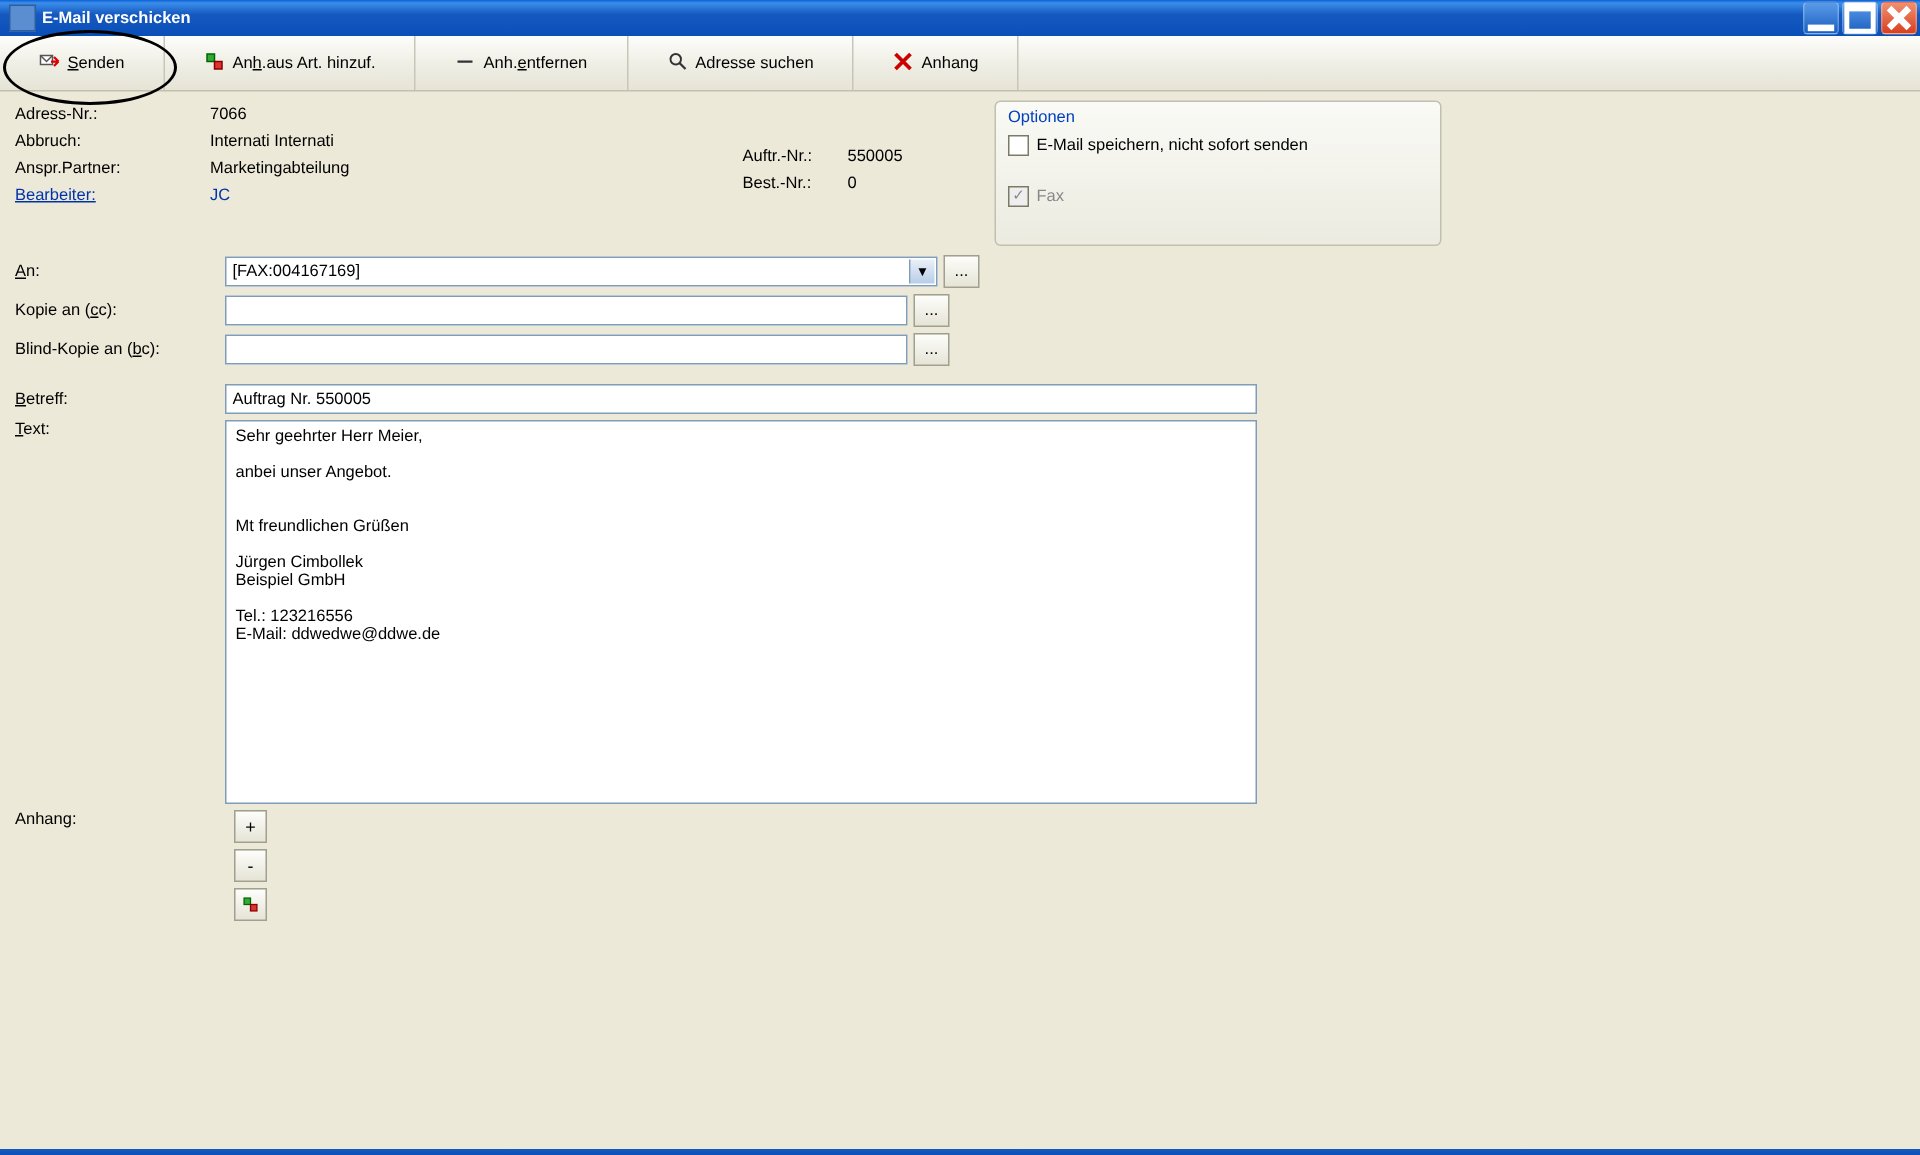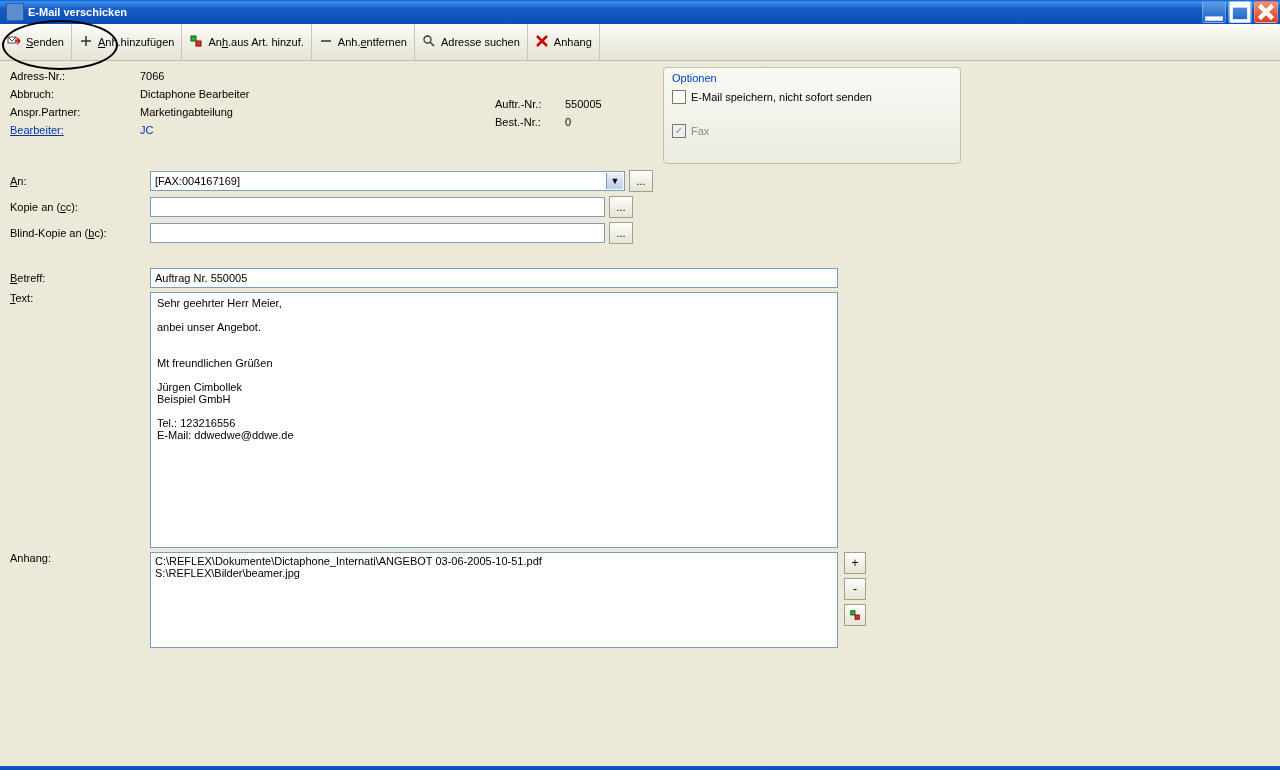--- a/index.html
+++ b/index.html
@@ -45,21 +45,21 @@
   .toolbar {
     height: 36px;
     background: linear-gradient(to bottom, #fdfdfb 0%, #f0efe6 50%, #e6e4d6 100%);
     border-bottom: 1px solid #c0c0b0;
     display:flex;
     align-items:stretch;
   }
   .tbtn {
     display:flex;
     align-items:center;
-    padding: 0 7px;
+    padding: 0 26px;
     border-right: 1px solid #c8c6b8;
     gap:5px;
     color:#000;
     white-space:nowrap;
   }
   .tbtn .u { text-decoration: underline; }
   .tbtn svg { width:14px; height:14px; }
   .content {
     padding: 6px 10px 4px 10px;
   }
@@ -194,28 +194,20 @@
           <rect x="1" y="3" width="8" height="6" fill="#fff" stroke="#555"></rect>
           <path d="M1 3 L5 7 L9 3" fill="none" stroke="#555"></path>
           <path d="M8 7 L13 7 M13 7 L10 4 M13 7 L10 10" stroke="#d00" stroke-width="1.5" fill="none"></path>
         </svg>
     </span>
     <span><span class="u">S</span><span>enden</span></span>
   </div>
   <div class="tbtn">
     <span>
       <svg viewBox="0 0 14 14">
-          <path d="M7 2 L7 12 M2 7 L12 7" stroke="#333" stroke-width="1.5"></path>
-        </svg>
-    </span>
-    <span><span class="u">A</span>nh.hinzufügen</span>
-  </div>
-  <div class="tbtn">
-    <span>
-      <svg viewBox="0 0 14 14">
           <rect x="2" y="2" width="5" height="5" fill="#3a3" stroke="#060"></rect>
           <rect x="7" y="7" width="5" height="5" fill="#d33" stroke="#800"></rect>
         </svg>
     </span>
     <span>An<span class="u">h</span>.aus Art. hinzuf.</span>
   </div>
   <div class="tbtn">
     <span>
       <svg viewBox="0 0 14 14">
           <path d="M2 7 L12 7" stroke="#333" stroke-width="1.5"></path>
@@ -247,21 +239,21 @@
 <div class="content">
 
   <div class="inforow">
     <div class="infoleft">
       <div class="info-line">
         <span class="info-label">Adress-Nr.:</span>
         <span class="info-val">7066</span>
       </div>
       <div class="info-line">
         <span class="info-label">Abbruch:</span>
-        <span class="info-val">Dictaphone Bearbeiter</span>
+        <span class="info-val">Internati Internati</span>
       </div>
       <div class="info-line">
         <span class="info-label">Anspr.Partner:</span>
         <span class="info-val">Marketingabteilung</span>
       </div>
       <div class="info-line">
         <span class="info-label link">Bearbeiter:</span>
         <span class="info-val link">JC</span>
       </div>
     </div>
@@ -301,43 +293,41 @@
     <div class="form-row">
       <span class="form-label"><span>Kopie an (</span><span class="u">c</span><span>c):</span></span>
       <input class="txt w455" value="" style="">
       <span class="ellipsis-btn">...</span>
     </div>
     <div class="form-row">
       <span class="form-label"><span>Blind-Kopie an (</span><span class="u">b</span><span>c):</span></span>
       <input class="txt w455" value="" style="">
       <span class="ellipsis-btn">...</span>
     </div>
-    <div class="form-row" style="margin-top:24px">
+    <div class="form-row" style="margin-top:12px">
       <span class="form-label"><span class="u">B</span>etreff:</span>
       <input class="txt w688" value="Auftrag Nr. 550005" style="">
     </div>
     <div class="form-row" style="align-items:flex-start">
       <span class="form-label"><span class="u">T</span>ext:</span>
       <textarea class="body-text" style="">Sehr geehrter Herr Meier,
 
 anbei unser Angebot.
 
 
 Mt freundlichen Grüßen
 
 Jürgen Cimbollek
 Beispiel GmbH
 
 Tel.: 123216556
 E-Mail: ddwedwe@ddwe.de</textarea>
     </div>
     <div class="form-row" style="align-items:flex-start">
       <span class="form-label">Anhang:</span>
-      <div class="attach-list" id="attach-list">C:\REFLEX\Dokumente\Dictaphone_Internati\ANGEBOT 03-06-2005-10-51.pdf
-S:\REFLEX\Bilder\beamer.jpg</div>
       <div class="attach-btns">
         <span class="sqbtn">+</span>
         <span class="sqbtn">-</span>
         <span class="sqbtn">
           <svg width="12" height="12" viewBox="0 0 14 14">
               <rect x="2" y="2" width="5" height="5" fill="#3a3" stroke="#060"></rect>
               <rect x="7" y="7" width="5" height="5" fill="#d33" stroke="#800"></rect>
             </svg>
         </span>
       </div>

